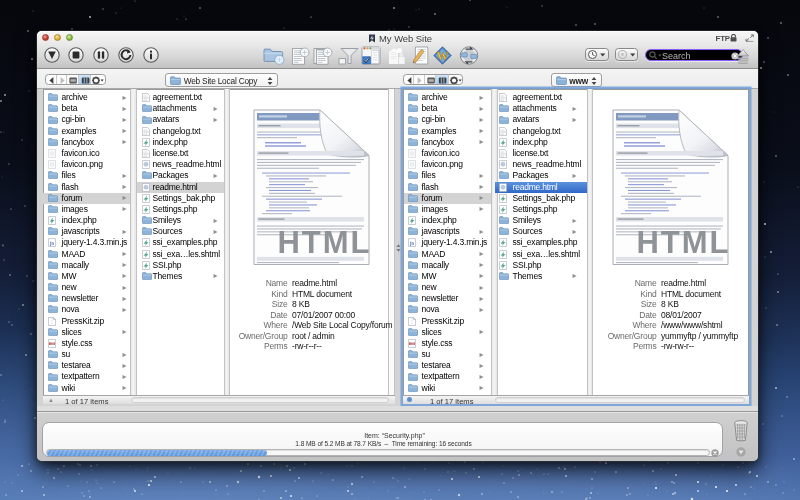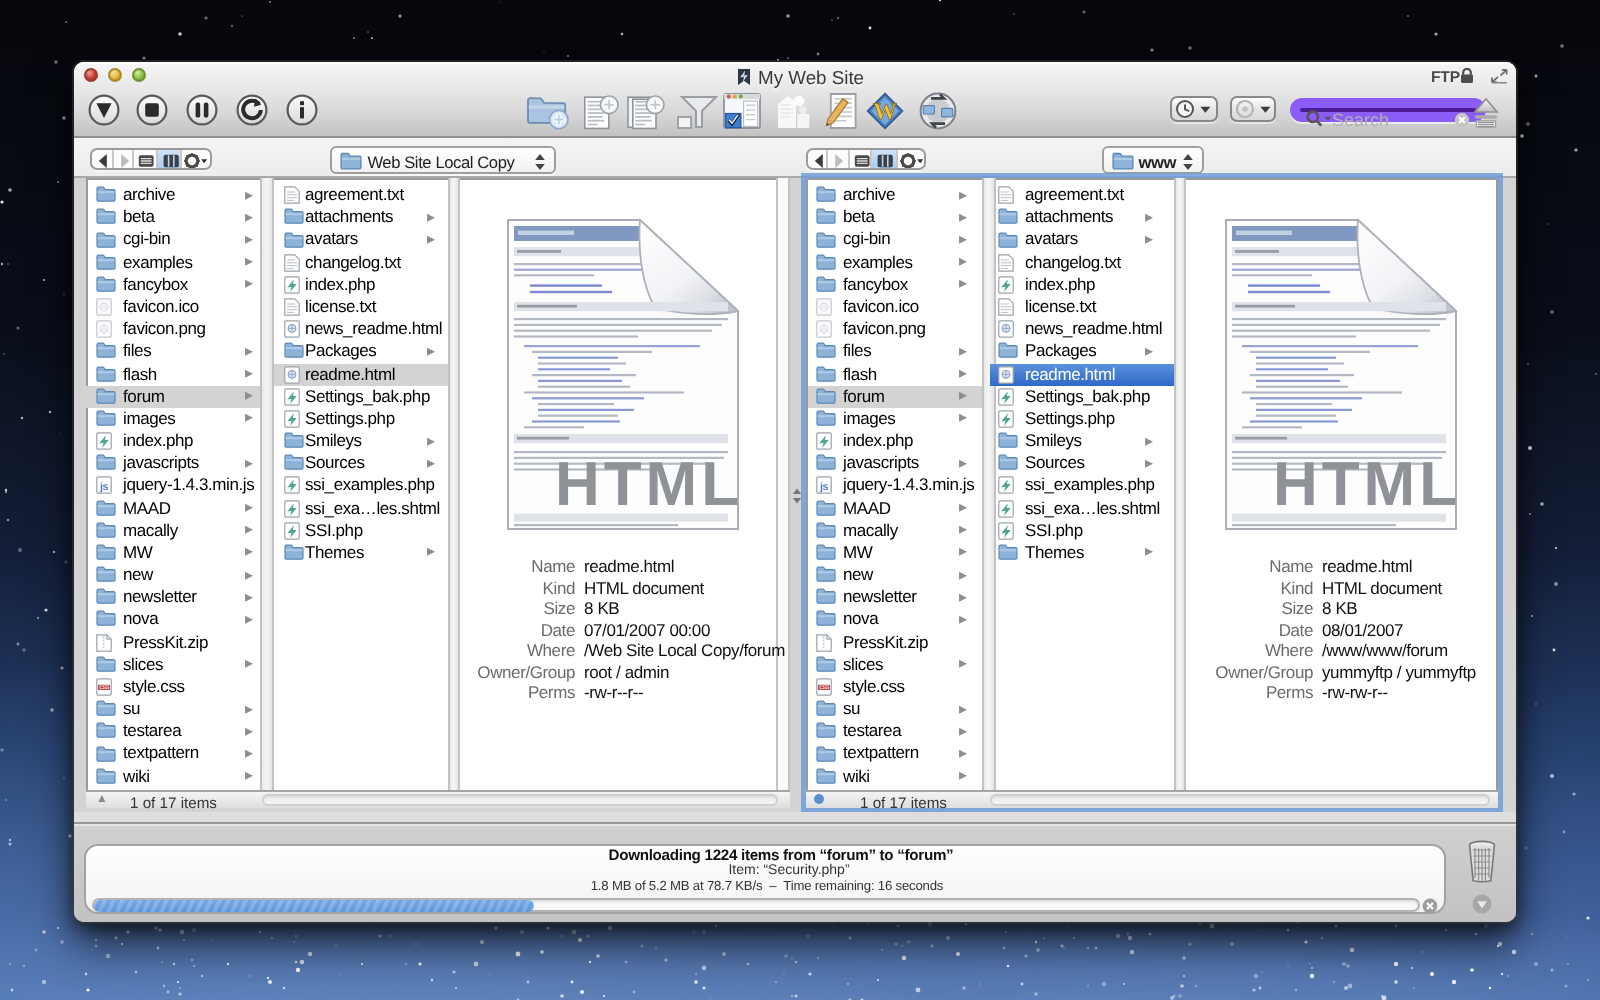--- a/index.html
+++ b/index.html
@@ -520,21 +520,21 @@
       <circle cx="4.5" cy="4.5" r="4" fill="#f8f8f8" stroke="#555" stroke-width="1"></circle>
       <path d="M4.5 2.2 V4.7 L6.6 5.6" stroke="#555" stroke-width="1" fill="none"></path>
       <path d="M12.2 3.4 h5 l-2.5 3Z" fill="#3a3a3a"></path>
     </svg>
     <div class="rbtn" style="left:577.5px;top:17.9px;width:23.5px"></div>
     <svg style="position:absolute;left:581px;top:19.9px" width="18" height="9" viewBox="0 0 18 9">
       <circle cx="4.5" cy="4.5" r="4" fill="none" stroke="#b5b5b5" stroke-width="1.1"></circle>
       <circle cx="4.5" cy="4.5" r="1.4" fill="#c2c2c2"></circle>
       <path d="M12.2 3.4 h5 l-2.5 3Z" fill="#3a3a3a"></path>
     </svg>
-    <div style="position:absolute;left:608px;top:18.4px;width:98px;height:11.8px;border-radius:6px;background:#4c1d95;border:5px solid #8b5cf6;box-shadow:0 1px 0 rgba(255,255,255,.55)">
+    <div style="position:absolute;left:608px;top:18.4px;width:98px;height:11.8px;border-radius:6px;background:#000000;border:1px solid #8b5cf6;box-shadow:0 1px 0 rgba(255,255,255,.55)">
       <svg style="position:absolute;left:2.6px;top:1.6px" width="13" height="9" viewBox="0 0 13 9">
         <circle cx="3.4" cy="3.4" r="2.6" fill="none" stroke="#555" stroke-width="1.3"></circle>
         <path d="M5.3 5.3 L7.6 7.8" stroke="#555" stroke-width="1.4"></path>
         <path d="M9.2 3.4 h3.4 l-1.7 2Z" fill="#555"></path>
       </svg>
       <span style="position:absolute;left:16px;top:1.2px;font-size:9px;color:#b2b2b2">Search</span>
       <svg style="position:absolute;right:2.6px;top:2px" width="8" height="8" viewBox="0 0 8 8">
         <circle cx="4" cy="4" r="3.6" fill="#c6c6c6"></circle>
         <path d="M2.6 2.6 5.4 5.4 M5.4 2.6 2.6 5.4" stroke="#fff" stroke-width="1"></path>
       </svg>
@@ -1615,41 +1615,40 @@
     <div class="inf" style="left:130.5px;top:258.2px"><span class="il">Kind</span><span class="iv">HTML document</span></div>
     <div class="inf" style="left:130.5px;top:268.7px"><span class="il">Size</span><span class="iv">8 KB</span></div>
     <div class="inf" style="left:130.5px;top:279.1px"><span class="il">Date</span><span class="iv">07/01/2007 00:00</span></div>
     <div class="inf" style="left:130.5px;top:289.6px"><span class="il">Where</span><span class="iv">/Web Site Local Copy/forum</span></div>
     <div class="inf" style="left:130.5px;top:310.5px"><span class="il">Perms</span><span class="iv">-rw-r--r--</span></div>
     <div class="inf" style="left:130.5px;top:300.0px"><span class="il">Owner/Group</span><span class="iv">root / admin</span></div>
     <div class="inf" style="left:499.5px;top:247.8px"><span class="il">Name</span><span class="iv">readme.html</span></div>
     <div class="inf" style="left:499.5px;top:258.2px"><span class="il">Kind</span><span class="iv">HTML document</span></div>
     <div class="inf" style="left:499.5px;top:268.7px"><span class="il">Size</span><span class="iv">8 KB</span></div>
     <div class="inf" style="left:499.5px;top:279.1px"><span class="il">Date</span><span class="iv">08/01/2007</span></div>
-    <div class="inf" style="left:499.5px;top:289.6px"><span class="il">Where</span><span class="iv">/www/www/forum</span></div>
+    <div class="inf" style="left:499.5px;top:289.6px"><span class="il">Where</span><span class="iv">/www/www/shtml</span></div>
     <div class="inf" style="left:499.5px;top:300.0px"><span class="il">Owner/Group</span><span class="iv">yummyftp / yummyftp</span></div>
     <div class="inf" style="left:499.5px;top:310.5px"><span class="il">Perms</span><span class="iv">-rw-rw-r--</span></div>
     <svg style="position:absolute;left:359px;top:213.0px" width="5" height="8" viewBox="0 0 5 8">
       <path d="M2.5 0.3 4.6 3 H.4Z" fill="#777"></path>
       <path d="M2.5 7.7 4.6 5 H.4Z" fill="#777"></path>
     </svg>
     <div class="foot" style="left:6px;top:364.0px;width:351.5px">
       <span style="position:absolute;left:22px;top:1px">1 of 17 items</span>
       <span style="position:absolute;left:5px;top:1px;color:#8a8a8a;font-size:6px">▲</span>
       <div class="ftrack" style="left:88px;top:1.2px;width:258px"></div>
     </div>
     <div class="foot" style="left:366px;top:364.0px;width:345.7px">
       <span style="position:absolute;left:27px;top:1px">1 of 17 items</span>
       <span style="position:absolute;left:4px;top:1.6px;width:5px;height:5px;border-radius:50%;background:#5b8fd0"></span>
       <div class="ftrack" style="left:92px;top:1.2px;width:250px"></div>
     </div>
     <div style="position:absolute;left:0;top:375px;width:100%;height:5px;background:#dedede"></div>
     <div class="drawer">
       <div class="pbox">
-        <div class="pt1">Downloading 1224 items from “forum” to “forum”</div>
         <div class="pt2">Item: “Security.php”</div>
         <div class="pt3">1.8 MB of 5.2 MB at 78.7 KB/s&nbsp; – &nbsp;Time remaining: 16 seconds</div>
         <div class="ptrack">
           <div class="pfill"></div>
         </div>
         <svg style="position:absolute;right:3.4px;top:26px" width="8" height="8" viewBox="0 0 8 8">
           <circle cx="4" cy="4" r="3.7" fill="#9d9d9d"></circle>
           <path d="M2.5 2.5 5.5 5.5 M5.5 2.5 2.5 5.5" stroke="#fff" stroke-width="1.1"></path>
         </svg>
       </div>

